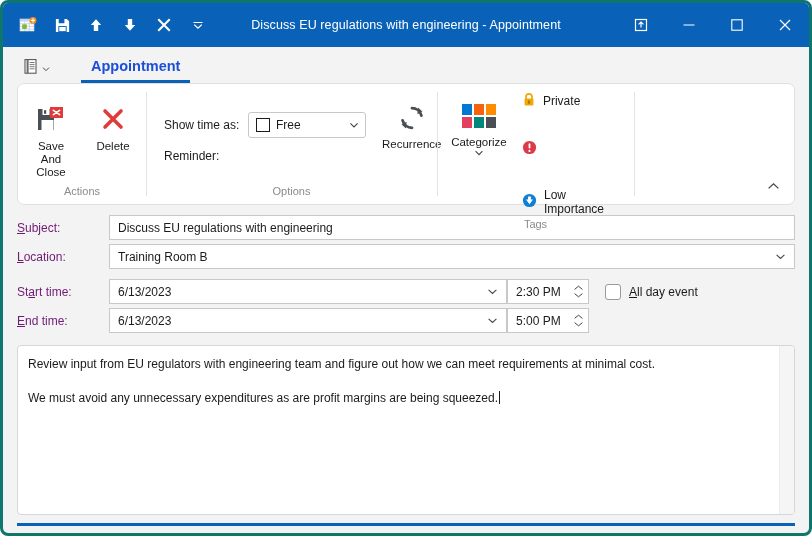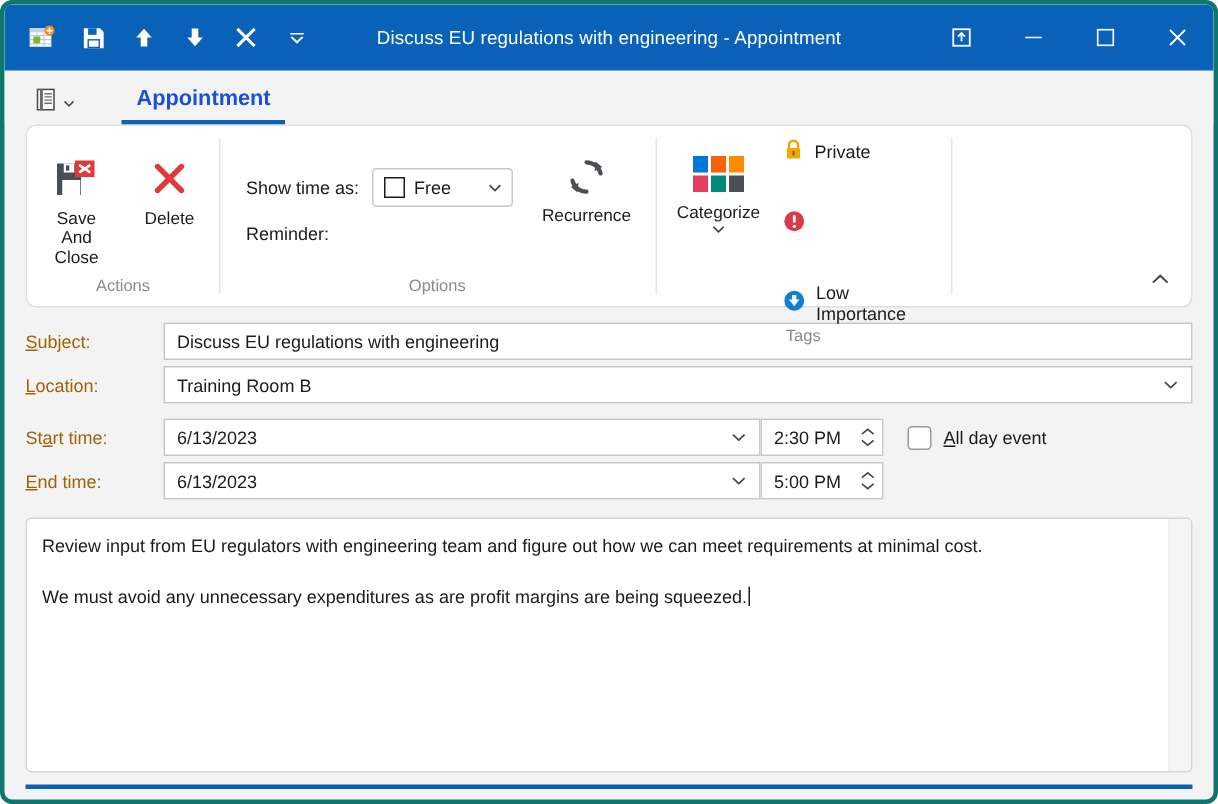--- a/index.html
+++ b/index.html
@@ -218,21 +218,21 @@
   }
   .frow {
     display: flex;
     align-items: center;
     height: 25px;
     margin-bottom: 4px;
   }
   .flabel {
     width: 92px;
     font-size: 12px;
-    color: #a16207;
+    color: #701a75;
     flex: 0 0 auto;
   }
   .flabel u { text-decoration: underline; }
   .finput {
     height: 25px;
     border: 1px solid #c8c8c8;
     background: #fff;
     display: flex;
     align-items: center;
     padding: 0 8px;
@@ -442,21 +442,21 @@
       </div>
       <div class="rgroup-label">Actions</div>
     </div>
 
     <div class="rgroup" style="width:291px">
       <div class="rgroup-body" style="gap:16px">
 
         <div class="opt-rows">
           <div class="opt-row">
             <span class="opt-label">Show time as:</span>
-            <div class="combo" style="width:94px">
+            <div class="combo" style="width:118px">
               <span class="freebox"></span>
               <span class="cval">Free</span>
               <span class="chev">
                 <svg width="10" height="10" viewBox="0 0 10 10">
                     <path d="M1.4 3.4 L5 7 L8.6 3.4" fill="none" stroke="#444" stroke-width="1.1"></path>
                   </svg>
               </span>
             </div>
           </div>
 

